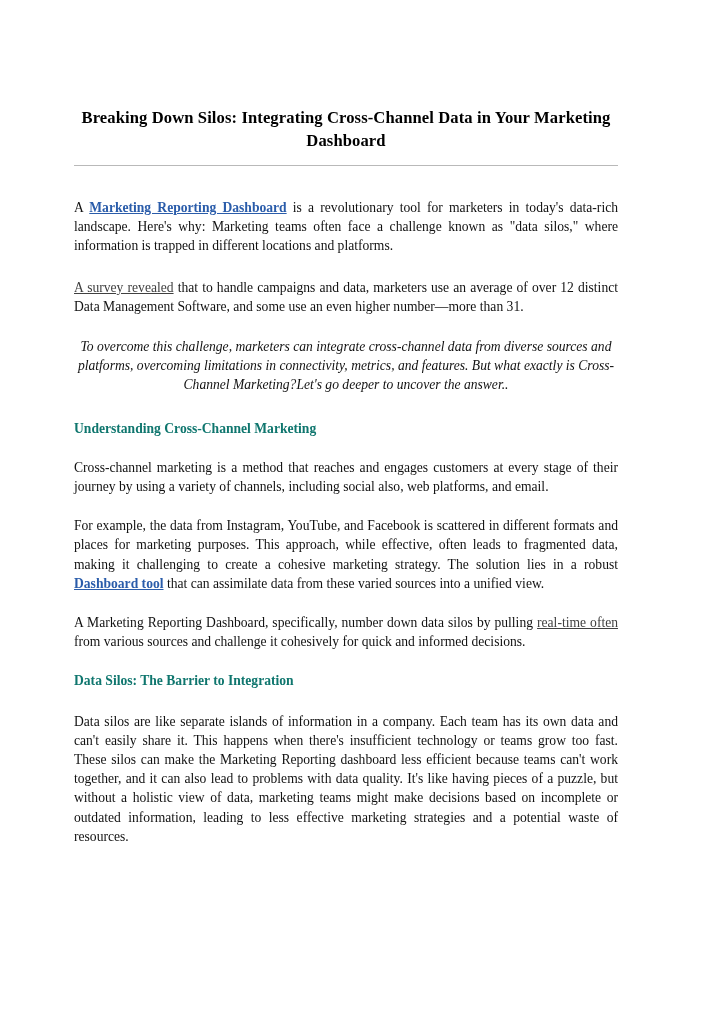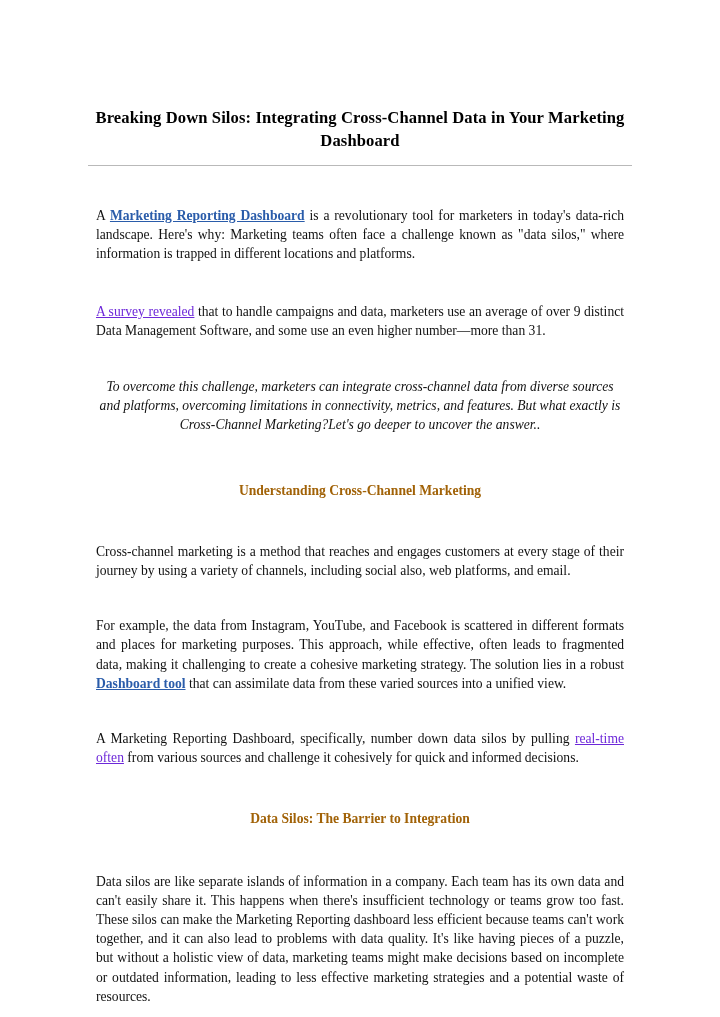--- a/index.html
+++ b/index.html
@@ -18,21 +18,21 @@
   }
   .page {
     position: relative;
     width: 720px;
     height: 1017px;
     box-sizing: border-box;
     padding: 0;
   }
   .content {
     position: absolute;
-    left: 88px;
+    left: 74px;
     top: 0;
     width: 544px;
   }
   .doc-title {
     margin: 0;
     padding-top: 107px;
     font-size: 16.6px;
     line-height: 22.5px;
     font-weight: bold;
     text-align: center;
@@ -41,52 +41,52 @@
   }
   .rule {
     margin: 0;
     margin-top: 13px;
     border: 0;
     border-top: 1px solid #b9b9b9;
     width: 544px;
     height: 0;
   }
   p.body-text {
-    margin: 8px;
+    margin: 0;
     font-size: 13.6px;
     line-height: 19.2px;
     text-align: justify;
     text-justify: inter-word;
     color: #111111;
   }
   p.body-text.left-align {
     text-align: center;
     font-style: italic;
   }
   .section-heading {
-    margin: 14px;
+    margin: 0;
     font-size: 13.6px;
     line-height: 19.2px;
     font-weight: bold;
-    text-align: center;
-    color: #a16207;
+    text-align: left;
+    color: #0f766e;
   }
   
   .sp-1 { height: 32px; }
   .sp-2 { height: 22px; }
   .sp-3 { height: 21px; }
   .sp-4 { height: 24px; }
   .sp-5 { height: 20px; }
   .sp-6 { height: 20px; }
   .sp-7 { height: 20px; }
   .sp-8 { height: 20px; }
   .sp-9 { height: 21px; }
 
   a.doc-link {
-    color: #6d28d9;
+    color: #404040;
     text-decoration: underline;
     text-underline-offset: 1px;
   }
   a.doc-link.bold {
     font-weight: bold;
     color: #2a5caa;
   }
 </style>
 </head>
 <body>
@@ -100,21 +100,21 @@
     </h1>
 
     <hr class="rule">
 
     <div class="sp-1"></div>
 
     <p class="body-text"><span>A </span><a class="doc-link bold" href="#">Marketing Reporting Dashboard</a><span> is a revolutionary tool for marketers in today's data-rich landscape. Here's why: Marketing teams often face a challenge known as "data silos," where information is trapped in different locations and platforms.</span></p>
 
     <div class="sp-2"></div>
 
-    <p class="body-text"><a class="doc-link" href="#">A survey revealed</a><span> that to handle campaigns and data, marketers use an average of over 9 distinct Data Management Software, and some use an even higher number—more than 31.</span></p>
+    <p class="body-text"><a class="doc-link" href="#">A survey revealed</a><span> that to handle campaigns and data, marketers use an average of over 12 distinct Data Management Software, and some use an even higher number—more than 31.</span></p>
 
     <div class="sp-3"></div>
 
     <p class="body-text left-align">To overcome this challenge, marketers can integrate cross-channel data from diverse sources and platforms, overcoming limitations in connectivity, metrics, and features. But what exactly is Cross-Channel Marketing?Let's go deeper to uncover the answer..</p>
 
     <div class="sp-4"></div>
 
     <h2 class="section-heading">Understanding Cross-Channel Marketing</h2>
 
     <div class="sp-5"></div>

